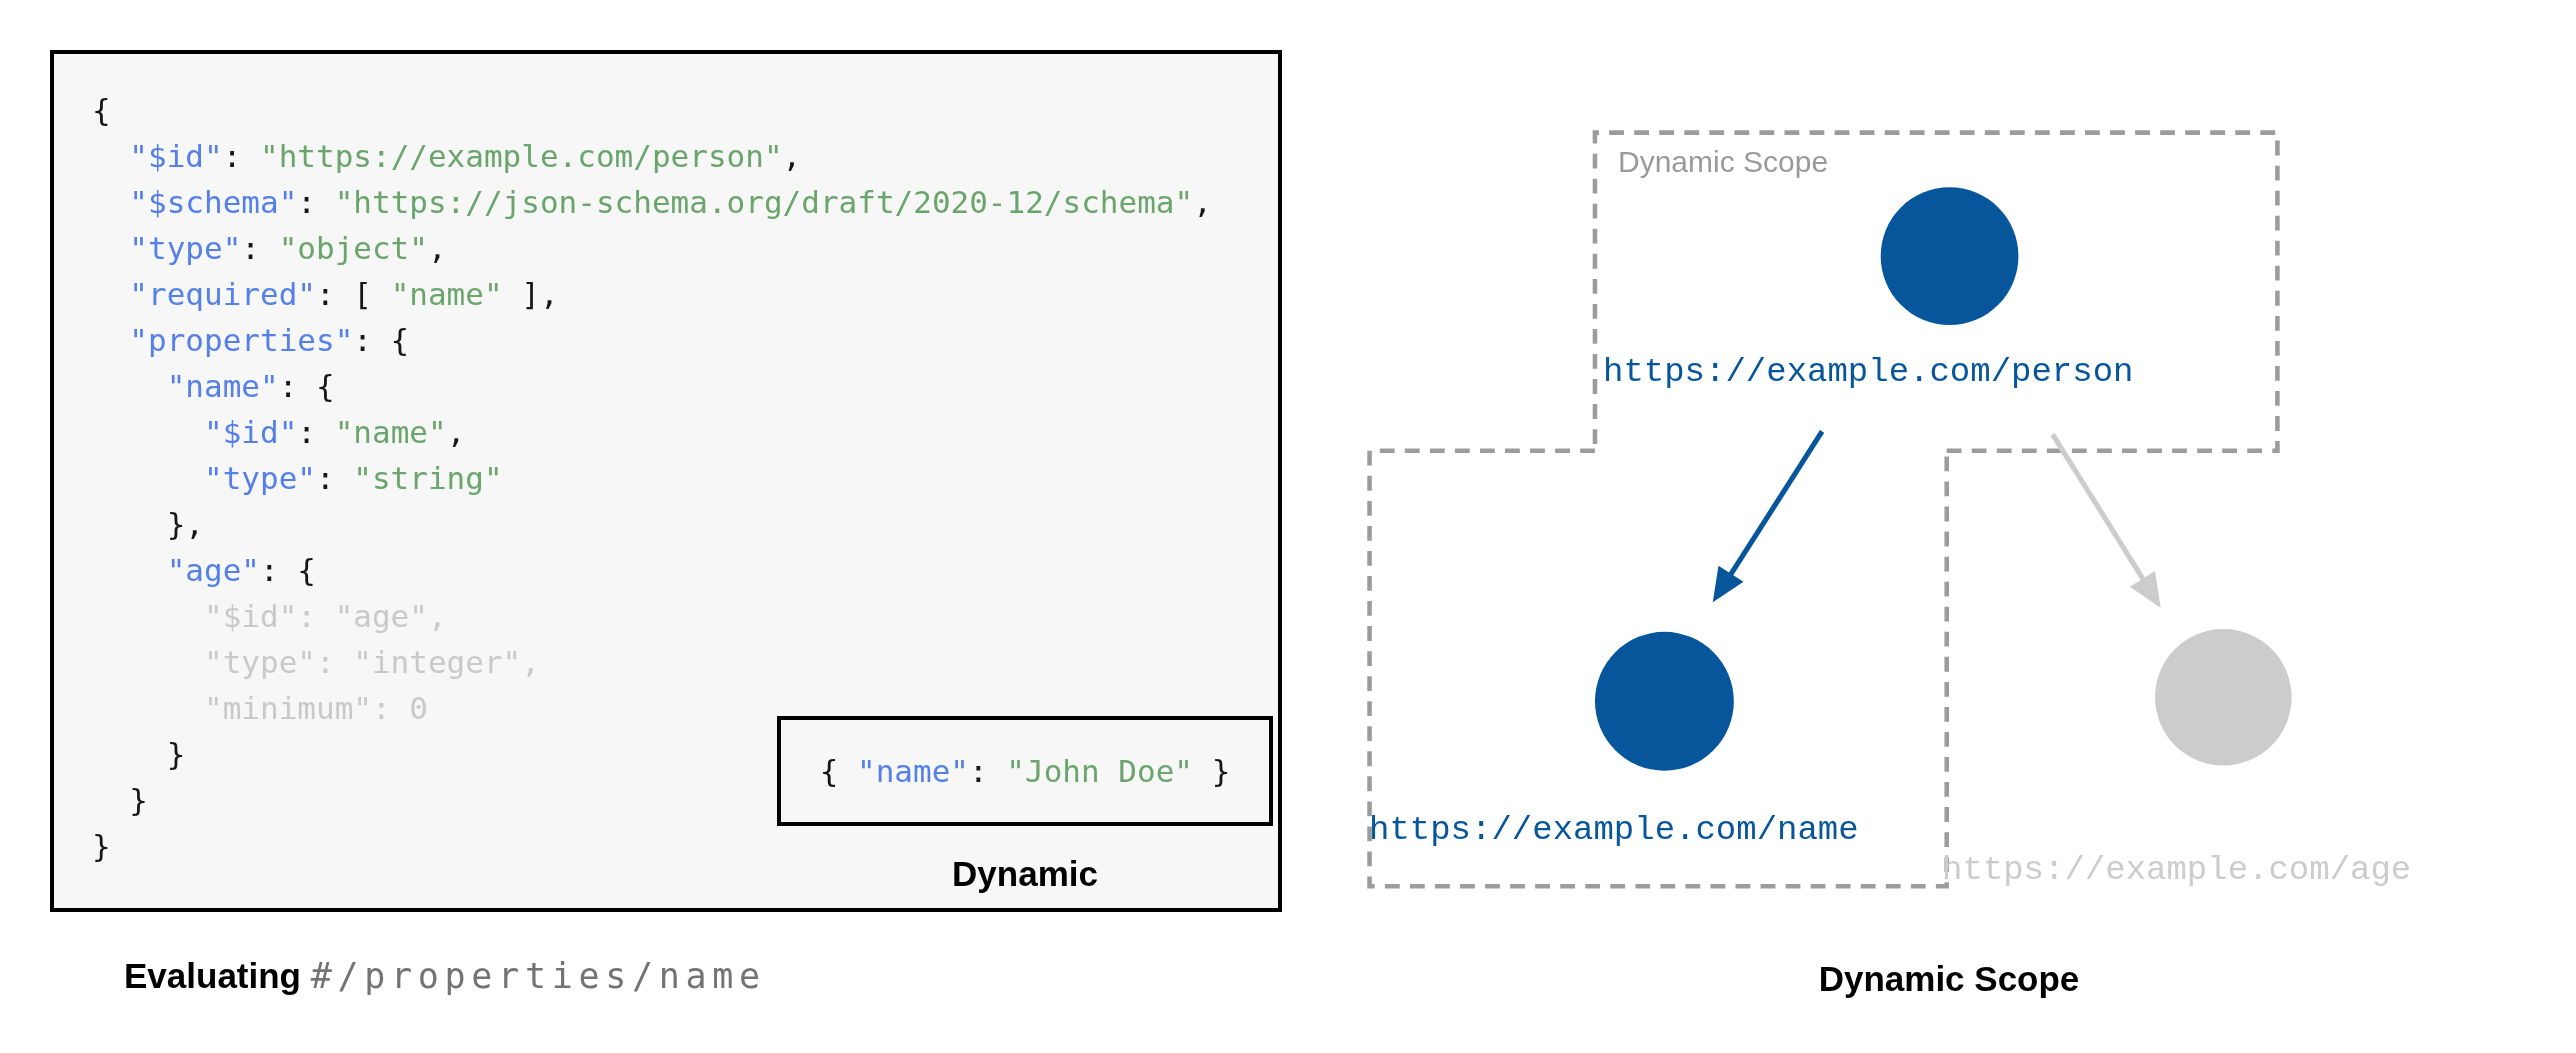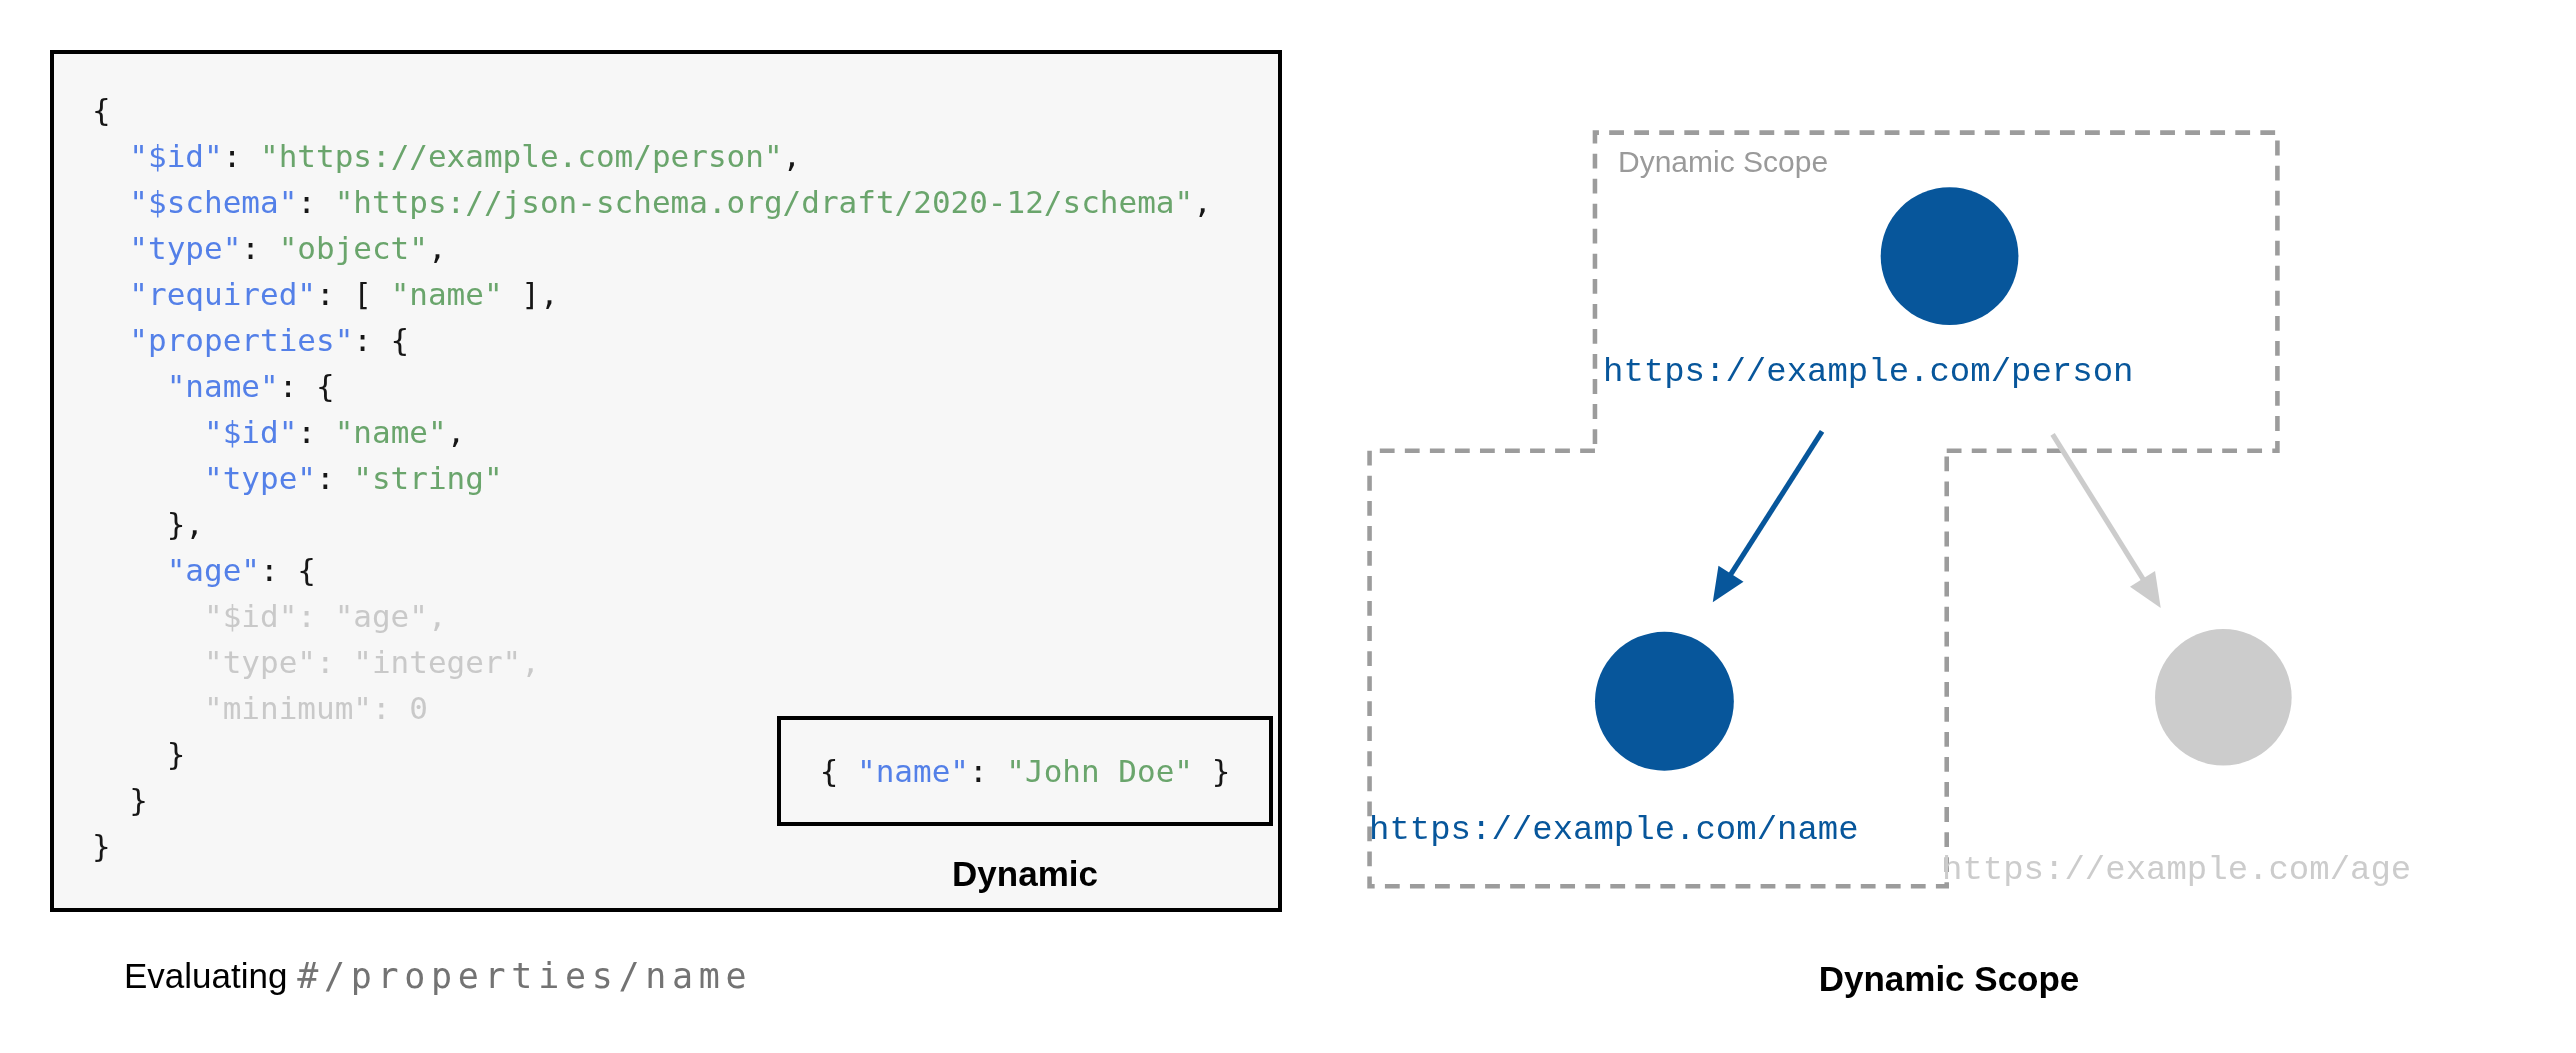--- a/index.html
+++ b/index.html
@@ -22,21 +22,21 @@
                 border:4px solid #000;background:#F7F7F7;
                 display:flex;align-items:center;justify-content:center;
                 font-family:"DejaVu Sans Mono","Liberation Mono",monospace;
                 font-size:31px;white-space:pre;}
   .instance-label{position:absolute;left:723px;top:802px;width:496px;
                   text-align:center;font-weight:bold;font-size:35px;color:#000;
                   line-height:35px;}
 
   
   .caption{position:absolute;left:124px;top:958px;white-space:pre;line-height:36px;}
-  .caption-bold{font-weight:normal;font-size:35px;color:#000;}
+  .caption-bold{font-weight:bold;font-size:35px;color:#000;}
   .caption-mono{font-family:"DejaVu Sans Mono","Liberation Mono",monospace;
                 font-size:35px;color:#737373;letter-spacing:5.7px;}
 
   
   .diagram-svg{position:absolute;left:1281px;top:0;width:1295px;height:1053px;}
   .scope-label{position:absolute;left:1618px;top:147px;font-size:30px;color:#9A9A9A;
                line-height:30px;}
   .url{position:absolute;font-family:Liberation Mono, monospace;
        font-size:34px;text-align:left;white-space:pre;line-height:35px;}
   .url-person{left:1603px;top:355px;width:684px;color:#07569B;}

